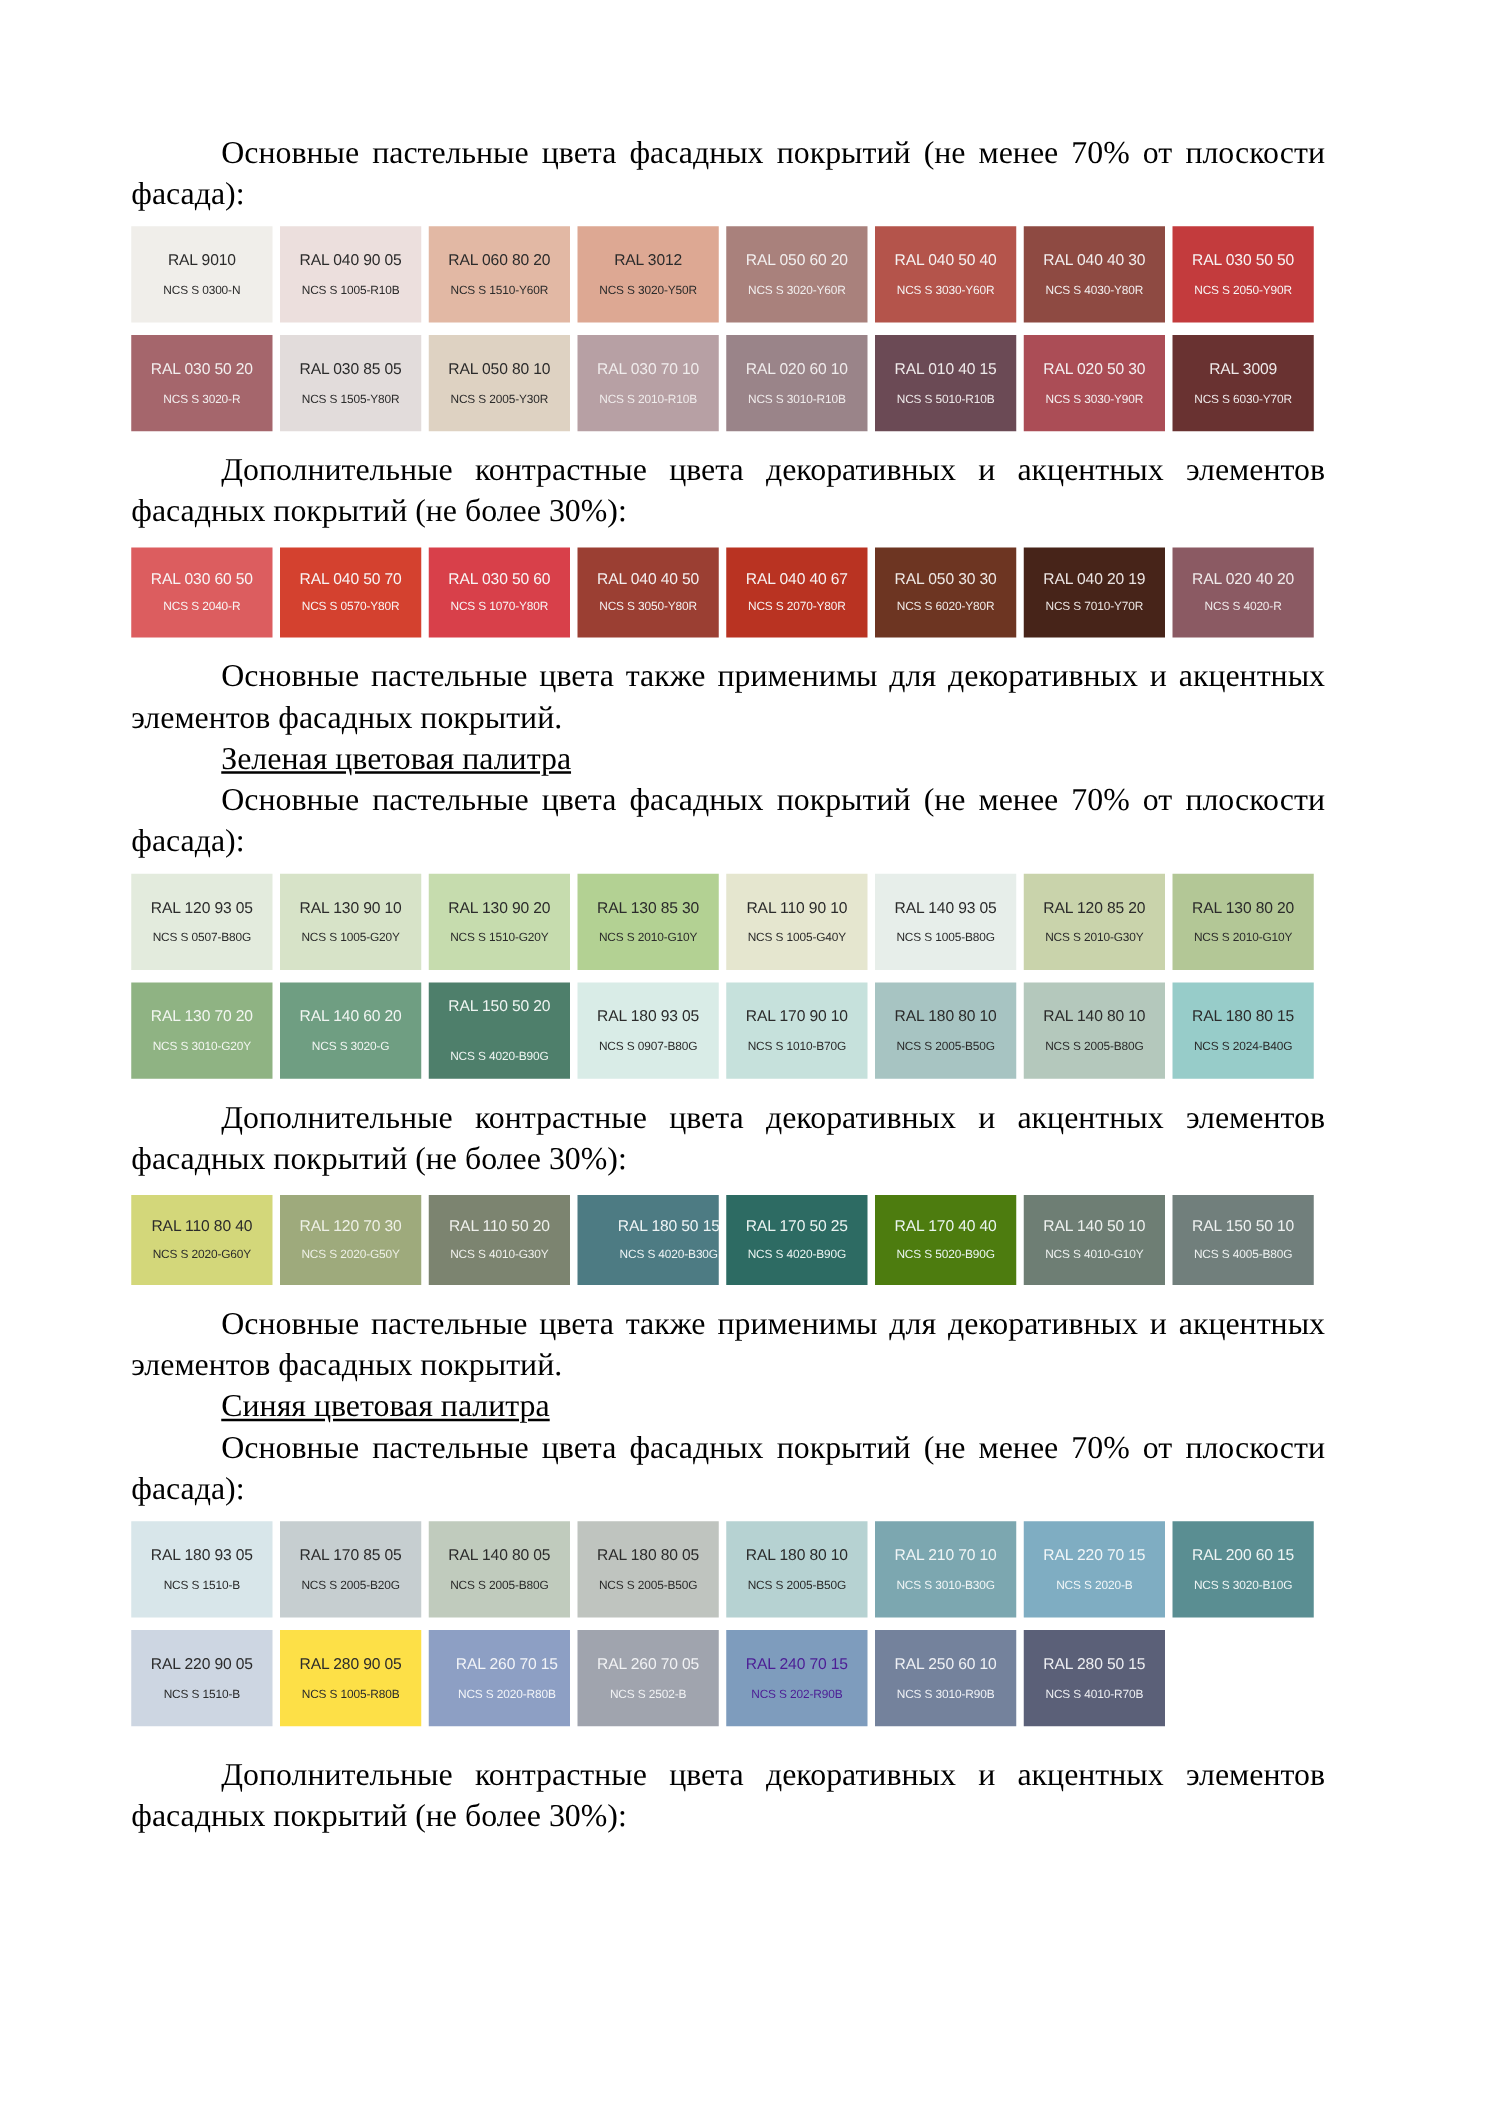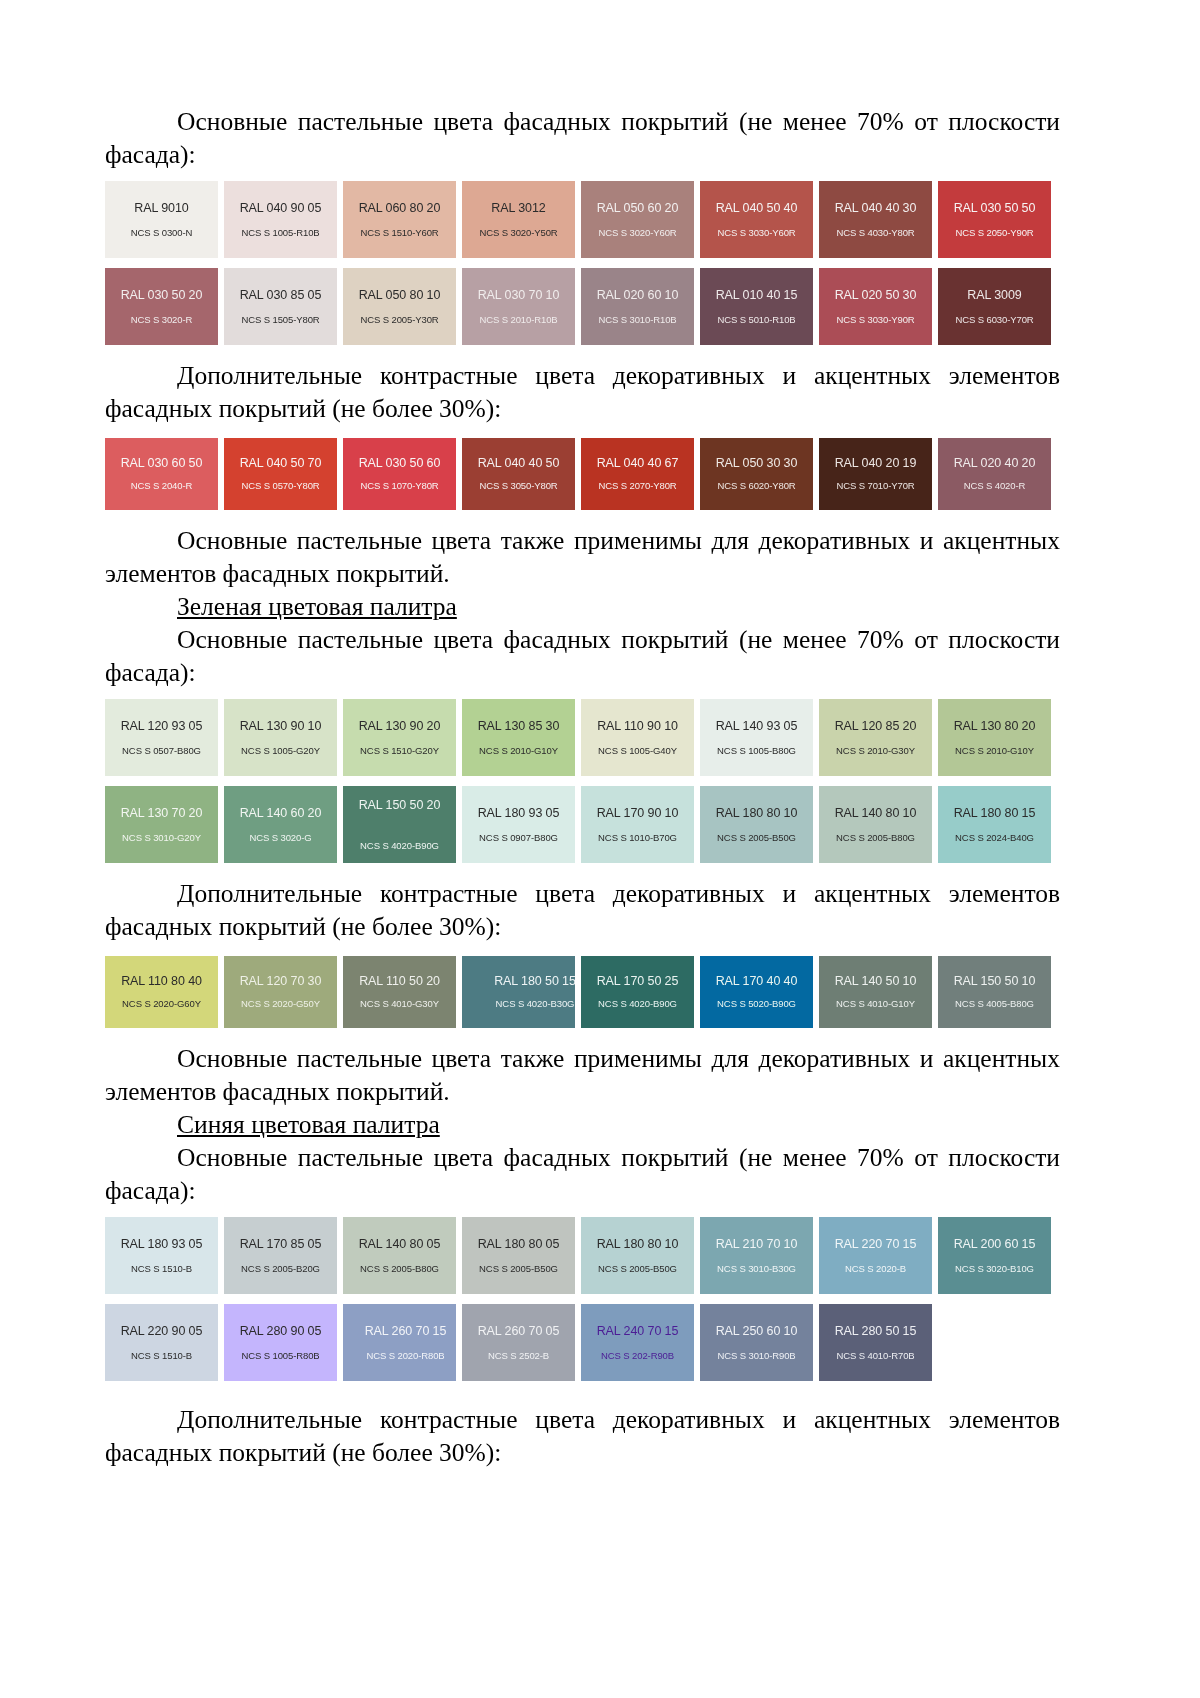--- a/index.html
+++ b/index.html
@@ -310,21 +310,21 @@
       <span class="ncs">NCS S 4010-G30Y</span>
     </div>
     <div class="swatch accent" style="background-color: rgb(77, 123, 131); color: rgb(238, 244, 245); padding-left: 33px;">
       <span class="ral">RAL 180 50 15</span>
       <span class="ncs">NCS S 4020-B30G</span>
     </div>
     <div class="swatch accent" style="background-color: rgb(45, 107, 99); color: rgb(234, 243, 241);">
       <span class="ral">RAL 170 50 25</span>
       <span class="ncs">NCS S 4020-B90G</span>
     </div>
-    <div class="swatch accent" style="background-color: #0369a1; color: rgb(234, 245, 240);">
+    <div class="swatch accent" style="background-color: #4d7c0f; color: rgb(234, 245, 240);">
       <span class="ral">RAL 170 40 40</span>
       <span class="ncs">NCS S 5020-B90G</span>
     </div>
     <div class="swatch accent" style="background-color: rgb(110, 126, 116); color: rgb(238, 241, 239);">
       <span class="ral">RAL 140 50 10</span>
       <span class="ncs">NCS S 4010-G10Y</span>
     </div>
     <div class="swatch accent" style="background-color: rgb(113, 127, 124); color: rgb(238, 241, 240);">
       <span class="ral">RAL 150 50 10</span>
       <span class="ncs">NCS S 4005-B80G</span>
@@ -376,21 +376,21 @@
     </div>
   </div>
 
   <div class="spacer-10"></div>
 
   <div class="swatch-row">
     <div class="swatch" style="background-color: rgb(205, 214, 226); color: rgb(43, 43, 43);">
       <span class="ral">RAL 220 90 05</span>
       <span class="ncs">NCS S 1510-B</span>
     </div>
-    <div class="swatch" style="background-color: #c4b5fd; color: rgb(43, 43, 43);">
+    <div class="swatch" style="background-color: #fde047; color: rgb(43, 43, 43);">
       <span class="ral">RAL 280 90 05</span>
       <span class="ncs">NCS S 1005-R80B</span>
     </div>
     <div class="swatch" style="background-color: rgb(141, 159, 196); color: rgb(242, 244, 248); padding-left: 12px;">
       <span class="ral">RAL 260 70 15</span>
       <span class="ncs">NCS S 2020-R80B</span>
     </div>
     <div class="swatch" style="background-color: rgb(160, 164, 174); color: rgb(241, 242, 244);">
       <span class="ral">RAL 260 70 05</span>
       <span class="ncs">NCS S 2502-B</span>

